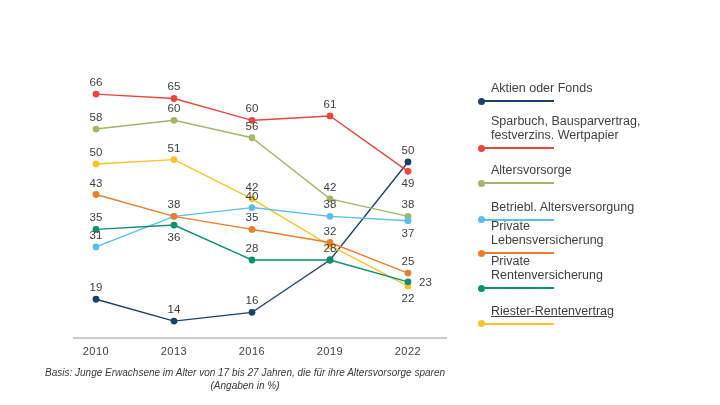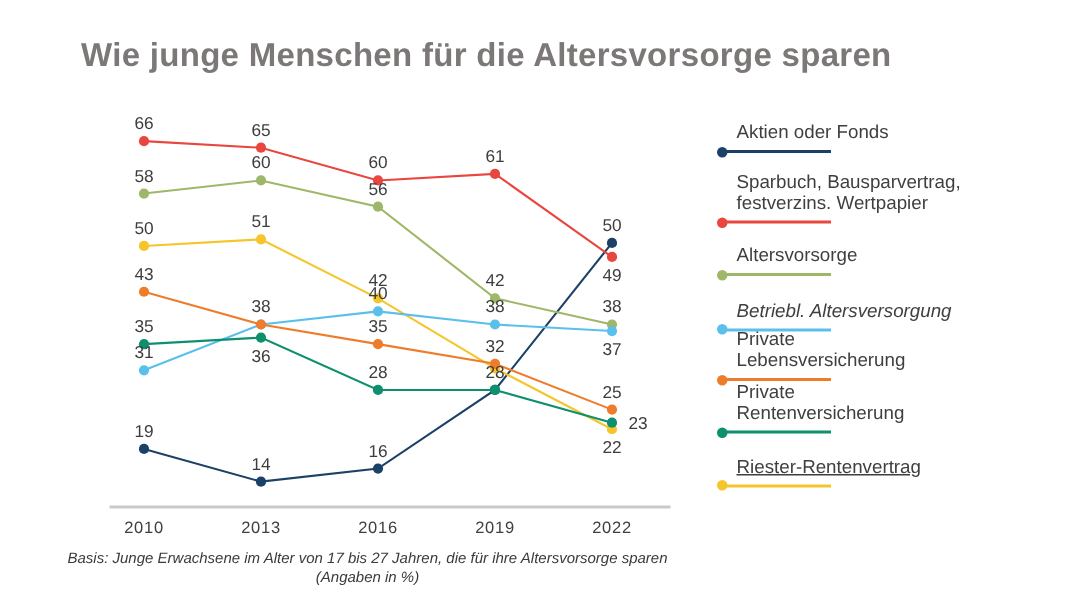--- a/index.html
+++ b/index.html
@@ -16,21 +16,20 @@
   .lg-line{position:absolute;left:3px;top:2.5px;width:73px;height:2px;}
   .footnote{position:absolute;left:45px;top:366px;font-style:italic;font-size:10px;color:#3a3a3a;line-height:13px;text-align:center;}
   .source{position:absolute;left:449px;top:367px;font-size:12.5px;font-weight:700;color:#7c7877;white-space:nowrap;}
   .yr{font-size:11px;fill:#3f3f3f;letter-spacing:.5px;}
   .vlabel{font-size:11.5px;fill:#3d3d3d;}
 </style>
 </head>
 <body>
 
 <div class="canvas">
-  <h1 class="title">Wie junge Menschen für die Altersvorsorge sparen</h1>
 
   <svg class="chart" width="460" height="305" viewBox="0 60 460 305">
       <line x1="73" y1="338" x2="447" y2="338" stroke="#c9c9c9" stroke-width="2"></line>
       <text x="96" y="355" text-anchor="middle" class="yr">2010</text>
       <text x="174" y="355" text-anchor="middle" class="yr">2013</text>
       <text x="252" y="355" text-anchor="middle" class="yr">2016</text>
       <text x="330" y="355" text-anchor="middle" class="yr">2019</text>
       <text x="408" y="355" text-anchor="middle" class="yr">2022</text>
       <polyline points="96,299.265 174,321.09 252,312.36 330,259.98 408,161.95" fill="none" stroke="#1c4168" stroke-width="1.4"></polyline>
       <circle cx="96" cy="299.265" r="3.4" fill="#1c4168"></circle>
@@ -125,21 +124,21 @@
         </div>
       </div>
       <div class="lg-item">
         <div class="lg-label" style="top: 163px;">Altersvorsorge</div>
         <div class="lg-rule" style="top: 179.5px;">
           <span class="lg-dot" style="background: rgb(159, 183, 104);"></span>
           <span class="lg-line" style="background: rgb(159, 183, 104);"></span>
         </div>
       </div>
       <div class="lg-item">
-        <div class="lg-label" style="top: 199.5px; font-style: italic;">Betriebl. Altersversorgung</div>
+        <div class="lg-label" style="top: 199.5px;">Betriebl. Altersversorgung</div>
         <div class="lg-rule" style="top: 216px;">
           <span class="lg-dot" style="background: rgb(91, 191, 235);"></span>
           <span class="lg-line" style="background: rgb(91, 191, 235);"></span>
         </div>
       </div>
       <div class="lg-item">
         <div class="lg-label" style="top: 219px;">Private
 Lebensversicherung</div>
         <div class="lg-rule" style="top: 249.5px;">
           <span class="lg-dot" style="background: rgb(238, 125, 43);"></span>

